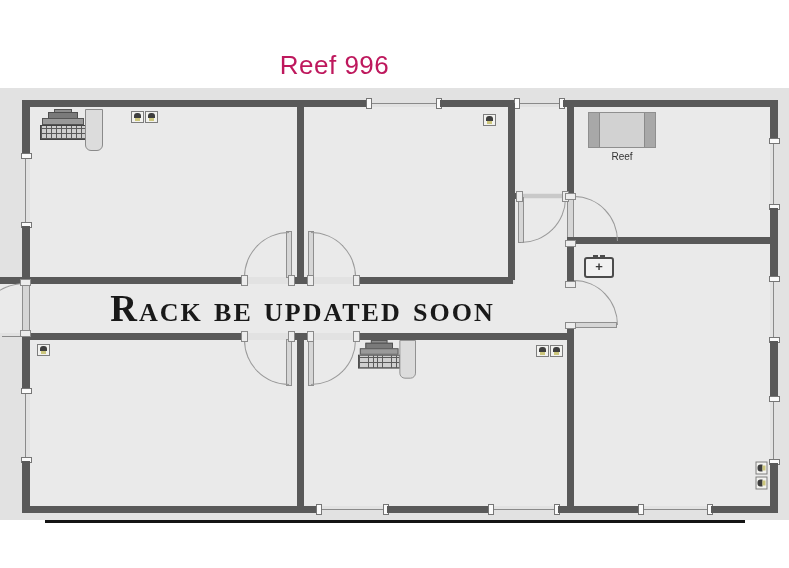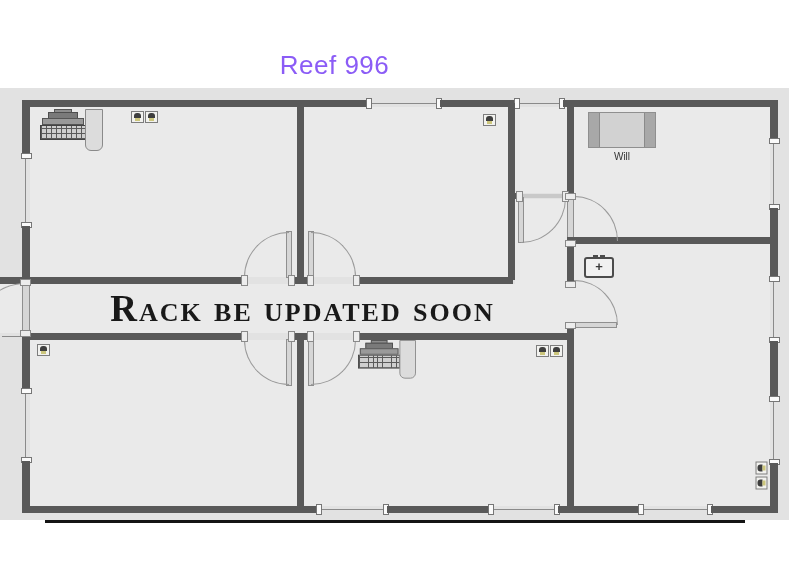--- a/index.html
+++ b/index.html
@@ -1,20 +1,20 @@
 <!DOCTYPE html>
 <html><head>
 <meta charset="utf-8">
 <style>
   html,body{margin:0;padding:0;background:#ffffff;}
   .stage{position:relative;width:789px;height:568px;overflow:hidden;background:#ffffff;
          font-family:"Liberation Sans",sans-serif;}
   
   .title{position:absolute;left:0;top:50px;width:669px;text-align:center;
-         font-size:26px;color:#8b5cf6;letter-spacing:0.5px;}
+         font-size:26px;color:#be185d;letter-spacing:0.5px;}
   
   .canvas{position:absolute;left:0;top:88px;width:789px;height:432px;background:#e2e2e2;}
   .room{position:absolute;background:#eaeaea;}
   
   .wall{position:absolute;background:#595959;}
   .lintel{position:absolute;background:#c9c9c9;}
   
   .win-h{position:absolute;height:7px;}
   .win-h .wl{position:absolute;left:2px;right:2px;top:3px;height:1px;background:#8a8a8a;}
   .win-v{position:absolute;width:8px;}
@@ -218,21 +218,21 @@
   <div class="post post-v" style="left:565px;top:240px;"></div>
   <div class="post post-v" style="left:565px;top:281px;"></div>
   <div class="post post-v" style="left:565px;top:322px;"></div>
   <div class="post post-v" style="left:20px;top:279px;"></div>
   <div class="post post-v" style="left:20px;top:330px;"></div>
 
   <div class="rack">
       <i class="bar-l"></i>
       <i class="bar-r"></i>
     </div>
-  <div class="rack-label">Will</div>
+  <div class="rack-label">Reef</div>
 
   <div class="pc" style="left:40px;top:109px;">
     <i class="prn1"></i>
       <i class="prn2"></i>
       <i class="prn3"></i>
       <i class="kbd"></i>
       <i class="desk"></i>
   </div>
 
   <div class="pc" style="left:358px;top:340px;transform:scale(0.92);transform-origin:top left;">

